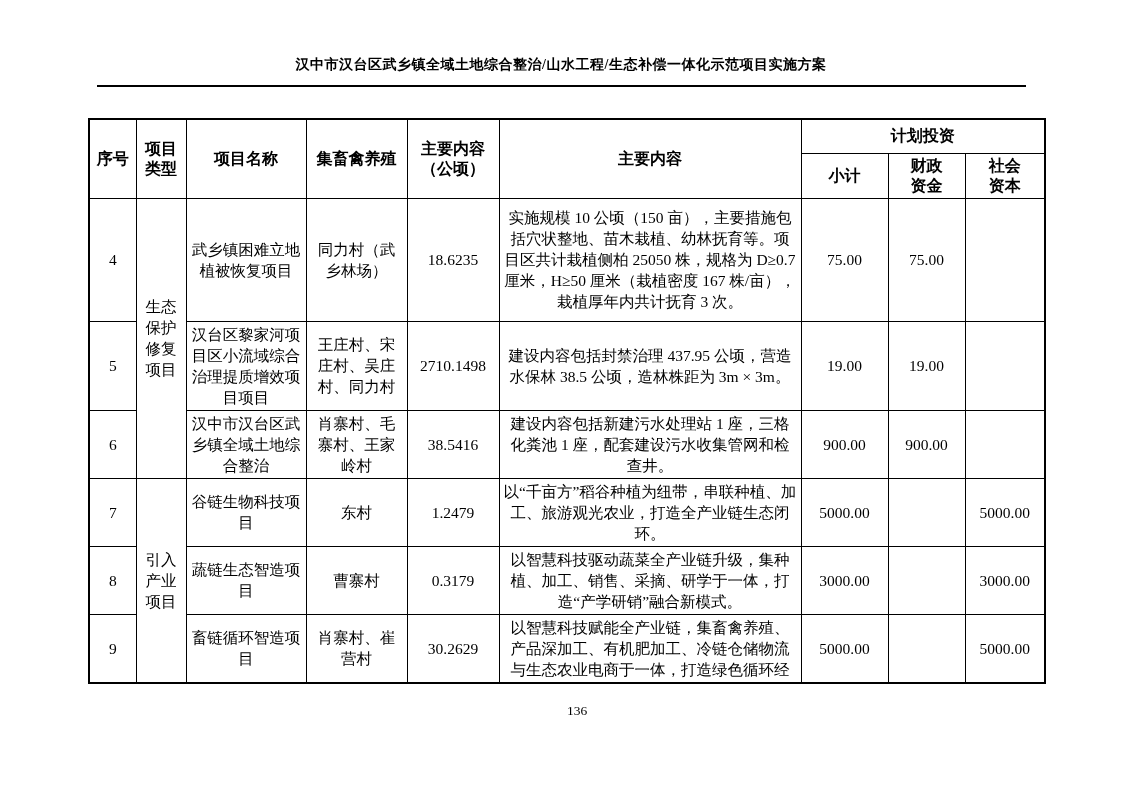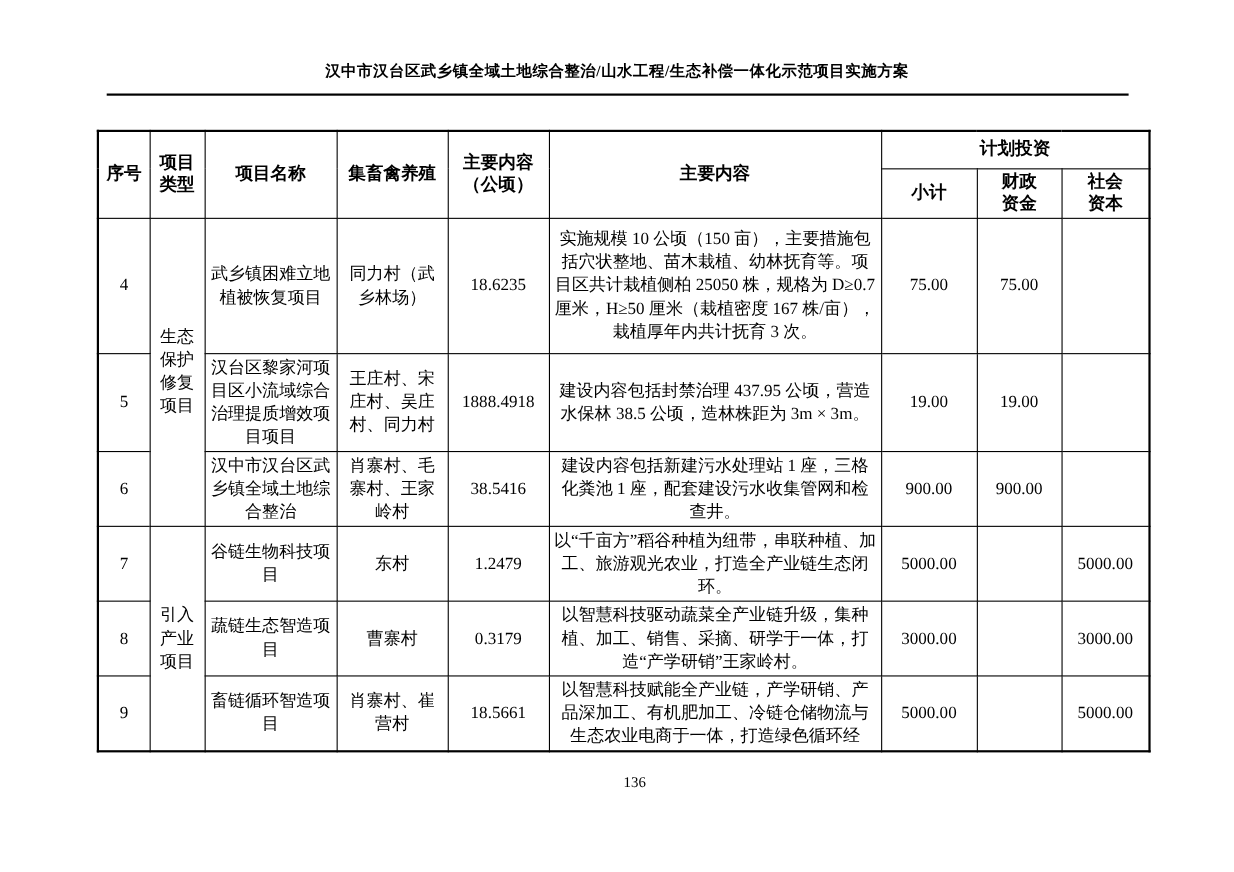--- a/index.html
+++ b/index.html
@@ -129,21 +129,21 @@
         <td class="content">实施规模 10 公顷（150 亩），主要措施包括穴状整地、苗木栽植、幼林抚育等。项目区共计栽植侧柏 25050 株，规格为 D≥0.7 厘米，H≥50 厘米（栽植密度 167 株/亩），栽植厚年内共计抚育 3 次。</td>
         <td>75.00</td>
         <td>75.00</td>
         <td></td>
       </tr>
 
       <tr class="r5">
         <td>5</td>
         <td class="name">汉台区黎家河项目区小流域综合治理提质增效项目项目</td>
         <td class="loc">王庄村、宋庄村、吴庄村、同力村</td>
-        <td>1888.4918</td>
+        <td>2710.1498</td>
         <td class="content">建设内容包括封禁治理 437.95 公顷，营造水保林 38.5 公顷，造林株距为 3m × 3m。</td>
         <td>19.00</td>
         <td>19.00</td>
         <td></td>
       </tr>
 
       <tr class="r6">
         <td>6</td>
         <td class="name">汉中市汉台区武乡镇全域土地综合整治</td>
         <td class="loc">肖寨村、毛寨村、王家岭村</td>
@@ -166,32 +166,32 @@
         <td>5000.00</td>
         <td></td>
         <td>5000.00</td>
       </tr>
 
       <tr class="r8">
         <td>8</td>
         <td class="name">蔬链生态智造项目</td>
         <td class="loc">曹寨村</td>
         <td>0.3179</td>
-        <td class="content">以智慧科技驱动蔬菜全产业链升级，集种植、加工、销售、采摘、研学于一体，打造“产学研销”王家岭村。</td>
+        <td class="content">以智慧科技驱动蔬菜全产业链升级，集种植、加工、销售、采摘、研学于一体，打造“产学研销”融合新模式。</td>
         <td>3000.00</td>
         <td></td>
         <td>3000.00</td>
       </tr>
 
       <tr class="r9">
         <td>9</td>
         <td class="name">畜链循环智造项目</td>
         <td class="loc">肖寨村、崔营村</td>
-        <td>18.5661</td>
-        <td class="content">以智慧科技赋能全产业链，产学研销、产品深加工、有机肥加工、冷链仓储物流与生态农业电商于一体，打造绿色循环经</td>
+        <td>30.2629</td>
+        <td class="content">以智慧科技赋能全产业链，集畜禽养殖、产品深加工、有机肥加工、冷链仓储物流与生态农业电商于一体，打造绿色循环经</td>
         <td>5000.00</td>
         <td></td>
         <td>5000.00</td>
       </tr>
     </tbody>
   </table>
 
   <div class="page-number">136</div>
 
 </div>

